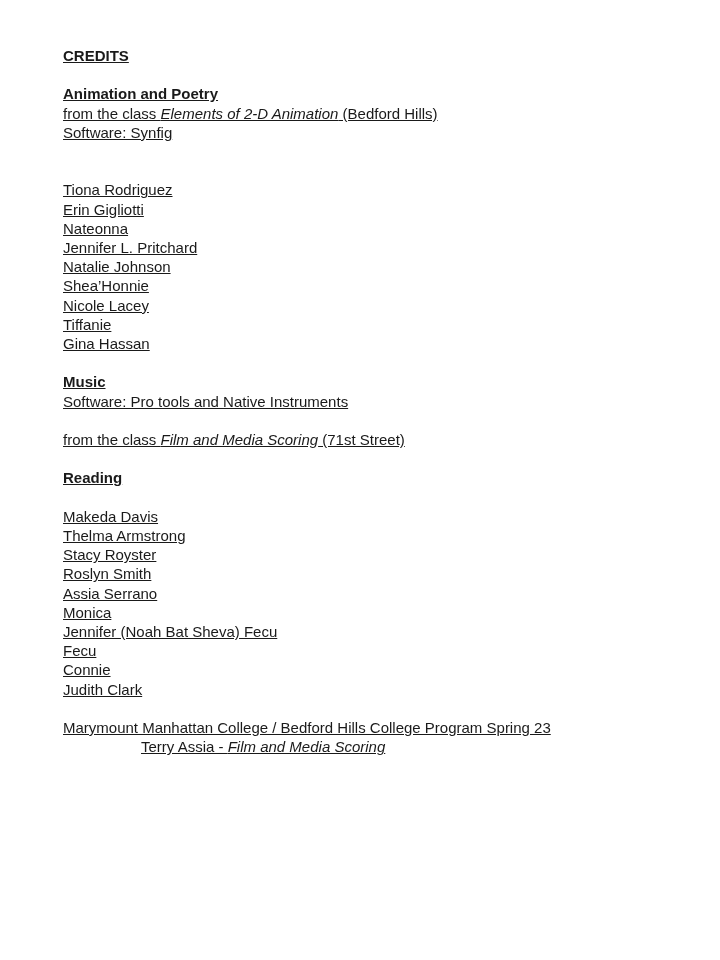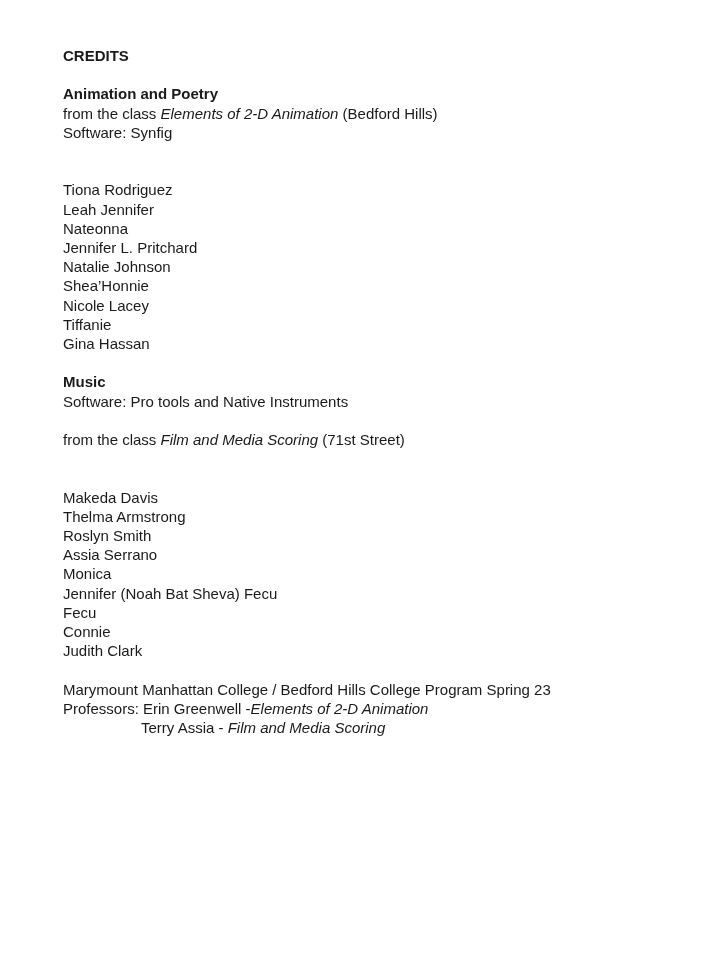--- a/index.html
+++ b/index.html
@@ -9,20 +9,21 @@
     height: 960px;
     background: #ffffff;
     overflow: hidden;
     font-family: "Liberation Sans", sans-serif;
     color: #1a1a1a;
   }
   .content {
     padding: 46px 40px 0 63px;
     font-size: 15px;
     line-height: 19.2px;
+    text-decoration: underline;
   }
   .line { white-space: pre-wrap; }
   .bold { font-weight: bold; }
   em { font-style: italic; }
   .spacer { height: 19.2px; }
   .indented { padding-left: 78px; }
 </style>
 </head>
 <body>
 
@@ -34,51 +35,52 @@
 
     <div class="line bold">Animation and Poetry</div>
     <div class="line"><span>from the class </span><em>Elements of 2-D Animation</em><span> (Bedford Hills)</span></div>
     <div class="line">Software: Synfig</div>
     <div class="spacer"></div>
 
     <div class="spacer"></div>
 
     <div>
         <div class="line">Tiona Rodriguez</div>
-        <div class="line">Leah Jennifer</div>
+        <div class="line">Erin Gigliotti</div>
         <div class="line">Nateonna</div>
         <div class="line">Jennifer L. Pritchard</div>
         <div class="line">Natalie Johnson</div>
         <div class="line">Shea’Honnie</div>
         <div class="line">Nicole Lacey</div>
         <div class="line">Tiffanie</div>
         <div class="line">Gina Hassan</div>
       </div>
     <div class="spacer"></div>
 
     <div class="line bold">Music</div>
     <div class="line">Software: Pro tools and Native Instruments</div>
     <div class="spacer"></div>
 
     <div class="line"><span>from the class </span><em>Film and Media Scoring</em><span> (71st Street)</span></div>
     <div class="spacer"></div>
 
+    <div class="line bold">Reading</div>
     <div class="spacer"></div>
 
     <div>
         <div class="line">Makeda Davis</div>
         <div class="line">Thelma Armstrong</div>
+        <div class="line">Stacy Royster</div>
         <div class="line">Roslyn Smith</div>
         <div class="line">Assia Serrano</div>
         <div class="line">Monica</div>
         <div class="line">Jennifer (Noah Bat Sheva) Fecu</div>
         <div class="line">Fecu</div>
         <div class="line">Connie</div>
         <div class="line">Judith Clark</div>
       </div>
     <div class="spacer"></div>
 
     <div class="line">Marymount Manhattan College / Bedford Hills College Program Spring 23</div>
-    <div class="line"><span>Professors: Erin Greenwell -</span><em>Elements of 2-D Animation</em></div>
     <div class="line indented"><span>Terry Assia - </span><em>Film and Media Scoring</em></div>
 
   </div>
 </div>
 
 </body></html>

